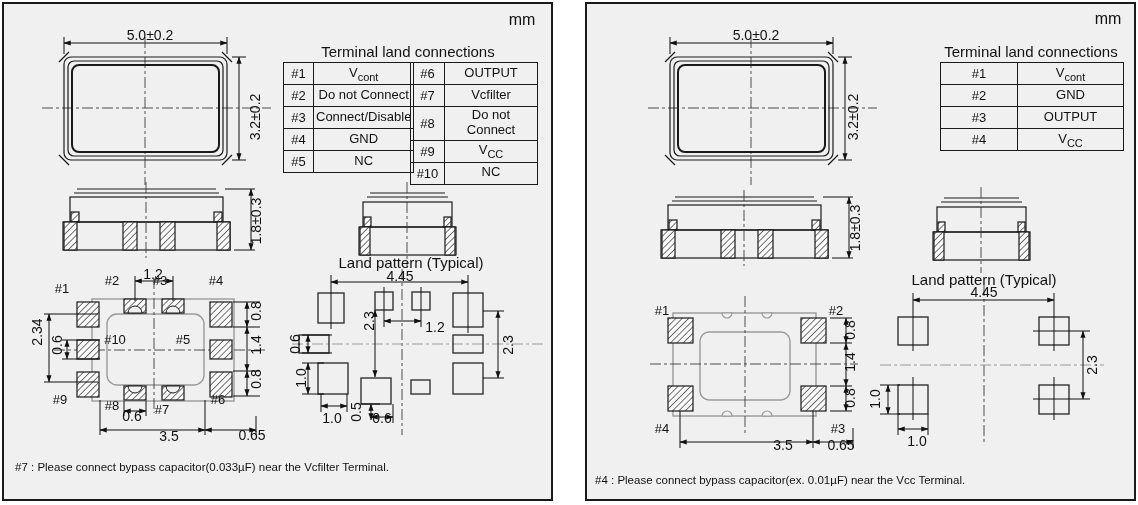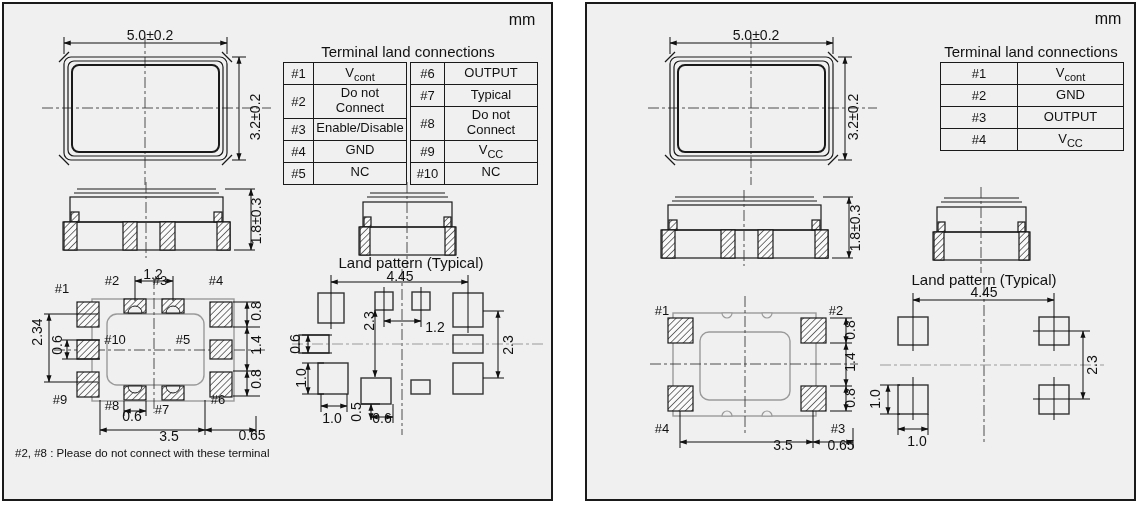--- a/index.html
+++ b/index.html
@@ -75,41 +75,41 @@
           <tr>
             <td style="width:30px">#1</td>
         <td style="width:93px"><span>V</span><sub>cont</sub></td>
           </tr>
     <tr>
             <td>#2</td>
         <td><span>Do not Connect</span><sub></sub></td>
           </tr>
     <tr>
             <td>#3</td>
-        <td><span>Enable/Disable</span><sub></sub></td>
+        <td><span>Connect/Disable</span><sub></sub></td>
           </tr>
     <tr>
             <td>#4</td>
         <td><span>GND</span><sub></sub></td>
           </tr>
     <tr>
             <td>#5</td>
         <td><span>NC</span><sub></sub></td>
           </tr>
   </tbody>
       </table>
   <table class="conn" style="left:406px;top:58px">
     <tbody>
           <tr>
             <td style="width:34px">#6</td>
         <td style="width:93px"><span>OUTPUT</span><sub></sub></td>
           </tr>
     <tr>
             <td>#7</td>
-        <td><span>Typical</span><sub></sub></td>
+        <td><span>Vcfilter</span><sub></sub></td>
           </tr>
     <tr>
             <td>#8</td>
         <td><span>Do not Connect</span><sub></sub></td>
           </tr>
     <tr>
             <td>#9</td>
         <td><span>V</span><sub>CC</sub></td>
           </tr>
     <tr>
@@ -255,21 +255,21 @@
   <div class="lbl" style="left:396px;top:272px">4.45</div>
   <div class="vlbl" style="left:365px;top:317px">2.3</div>
   <div class="lbl" style="left:431px;top:323px">1.2</div>
   <div class="vlbl" style="left:504px;top:341px">2.3</div>
   <div class="vlbl" style="left:291px;top:340px">0.6</div>
   <div class="vlbl" style="left:297px;top:374px">1.0</div>
   <div class="lbl" style="left:328px;top:414px">1.0</div>
   <div class="vlbl" style="left:352px;top:408px">0.5</div>
   <div class="lbl" style="left:378px;top:414px">0.6</div>
 
-  <div class="note" style="left:11px;top:444px">#2, #8 : Please do not connect with these terminal</div>
+  <div class="note" style="left:11px;top:458px">#7 : Please connect bypass capacitor(0.033µF) near the Vcfilter Terminal.</div>
 </div>
 
 <div class="panel" id="panel-right">
 
   <div class="lbl mm" style="left:521px;top:15px">mm</div>
 
   <svg style="left:58px;top:20px" width="240" height="170" viewBox="0 0 240 170">
     <line class="d" x1="25" y1="30" x2="25" y2="13"></line>
         <line class="d" x1="188" y1="30" x2="188" y2="13"></line>
     <line class="d" x1="25" y1="19" x2="188" y2="19" marker-start="url(#arr)" marker-end="url(#arr)"></line>
@@ -399,15 +399,16 @@
     <line class="d" x1="8" y1="100" x2="8" y2="129" marker-start="url(#arr)" marker-end="url(#arr)"></line>
     <line class="d" x1="18" y1="129" x2="18" y2="150"></line>
         <line class="d" x1="48" y1="129" x2="48" y2="150"></line>
     <line class="d" x1="18" y1="144" x2="48" y2="144" marker-start="url(#arr)" marker-end="url(#arr)"></line>
   </svg>
   <div class="lbl" style="left:397px;top:288px">4.45</div>
   <div class="vlbl" style="left:505px;top:361px">2.3</div>
   <div class="vlbl" style="left:288px;top:395px">1.0</div>
   <div class="lbl" style="left:330px;top:437px">1.0</div>
 
+  <div class="note" style="left:8px;top:471px">#4 : Please connect bypass capacitor(ex. 0.01µF) near the Vcc Terminal.</div>
 </div>
 
 </div>
 
 </body></html>

